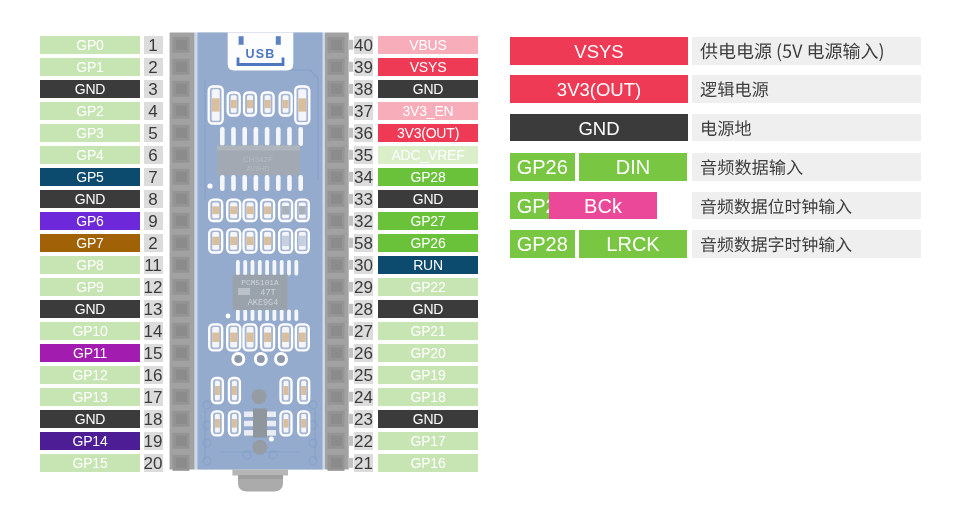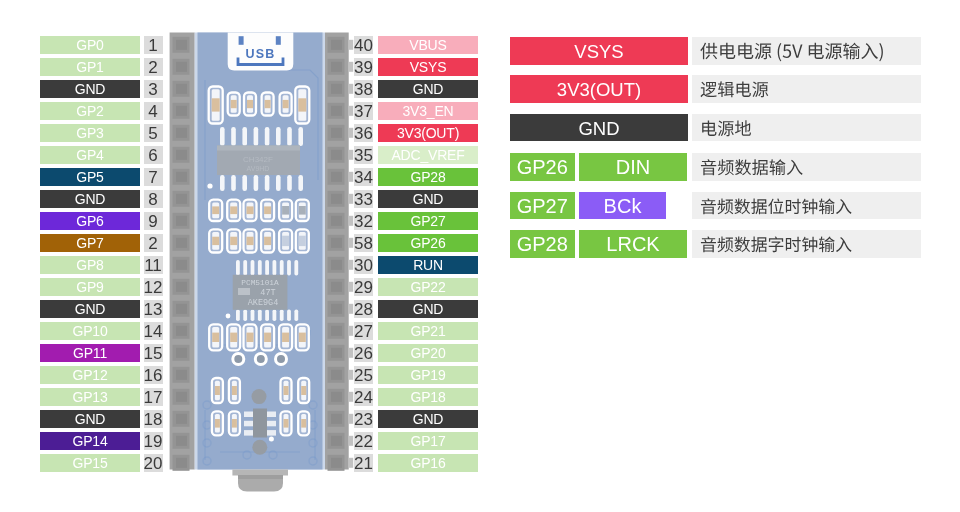--- a/index.html
+++ b/index.html
@@ -398,21 +398,21 @@
     </svg>
   </div>
 <div class="lcell sp" style="left:510px;top:153.4px;width:64.5px;background:#78c642">GP26</div>
 <div class="lcell sp" style="left:579px;top:153.4px;width:108px;background:#78c642">DIN</div>
 <div class="ldesc" style="left:692px;top:153.4px;">
     <svg width="105" height="27.5" style="position:absolute;left:7.5px;top:0">
       <path transform="translate(0,20.8) scale(0.01720)" fill="#3d3d3d" d="M435 -833C450 -808 464 -777 474 -749H112V-681H897V-749H558C548 -780 530 -819 509 -848ZM248 -659C274 -616 297 -557 306 -514H55V-446H946V-514H693C718 -556 743 -611 766 -659L685 -679C668 -631 638 -561 613 -514H349L385 -523C376 -565 351 -628 319 -675ZM267 -130H740V-21H267ZM267 -190V-294H740V-190ZM193 -358V81H267V43H740V79H818V-358Z M1701 -501C1699 -151 1688 -35 1446 30C1459 43 1477 67 1483 83C1743 9 1762 -129 1764 -501ZM1728 -84C1795 -34 1881 38 1923 82L1968 34C1925 -9 1837 -78 1770 -126ZM1428 -386C1376 -178 1261 -42 1049 25C1064 40 1081 65 1088 83C1315 3 1438 -144 1493 -371ZM1133 -397C1113 -323 1080 -248 1037 -197C1054 -189 1081 -172 1093 -162C1135 -217 1174 -301 1196 -383ZM1544 -609V-137H1608V-550H1854V-139H1922V-609H1742L1782 -714H1950V-781H1518V-714H1709C1699 -680 1686 -640 1672 -609ZM1114 -753V-529H1039V-461H1248V-158H1316V-461H1502V-529H1334V-652H1479V-716H1334V-841H1266V-529H1176V-753Z M2443 -821C2425 -782 2393 -723 2368 -688L2417 -664C2443 -697 2477 -747 2506 -793ZM2088 -793C2114 -751 2141 -696 2150 -661L2207 -686C2198 -722 2171 -776 2143 -815ZM2410 -260C2387 -208 2355 -164 2317 -126C2279 -145 2240 -164 2203 -180C2217 -204 2233 -231 2247 -260ZM2110 -153C2159 -134 2214 -109 2264 -83C2200 -37 2123 -5 2041 14C2054 28 2070 54 2077 72C2169 47 2254 8 2326 -50C2359 -30 2389 -11 2412 6L2460 -43C2437 -59 2408 -77 2375 -95C2428 -152 2470 -222 2495 -309L2454 -326L2442 -323H2278L2300 -375L2233 -387C2226 -367 2216 -345 2206 -323H2070V-260H2175C2154 -220 2131 -183 2110 -153ZM2257 -841V-654H2050V-592H2234C2186 -527 2109 -465 2039 -435C2054 -421 2071 -395 2080 -378C2141 -411 2207 -467 2257 -526V-404H2327V-540C2375 -505 2436 -458 2461 -435L2503 -489C2479 -506 2391 -562 2342 -592H2531V-654H2327V-841ZM2629 -832C2604 -656 2559 -488 2481 -383C2497 -373 2526 -349 2538 -337C2564 -374 2586 -418 2606 -467C2628 -369 2657 -278 2694 -199C2638 -104 2560 -31 2451 22C2465 37 2486 67 2493 83C2595 28 2672 -41 2731 -129C2781 -44 2843 24 2921 71C2933 52 2955 26 2972 12C2888 -33 2822 -106 2771 -198C2824 -301 2858 -426 2880 -576H2948V-646H2663C2677 -702 2689 -761 2698 -821ZM2809 -576C2793 -461 2769 -361 2733 -276C2695 -366 2667 -468 2648 -576Z M3484 -238V81H3550V40H3858V77H3927V-238H3734V-362H3958V-427H3734V-537H3923V-796H3395V-494C3395 -335 3386 -117 3282 37C3299 45 3330 67 3344 79C3427 -43 3455 -213 3464 -362H3663V-238ZM3468 -731H3851V-603H3468ZM3468 -537H3663V-427H3467L3468 -494ZM3550 -22V-174H3858V-22ZM3167 -839V-638H3042V-568H3167V-349C3115 -333 3067 -319 3029 -309L3049 -235L3167 -273V-14C3167 0 3162 4 3150 4C3138 5 3099 5 3056 4C3065 24 3075 55 3077 73C3140 74 3179 71 3203 59C3228 48 3237 27 3237 -14V-296L3352 -334L3341 -403L3237 -370V-568H3350V-638H3237V-839Z M4734 -447V-85H4793V-447ZM4861 -484V-5C4861 6 4857 9 4846 10C4833 10 4793 10 4747 9C4757 27 4765 54 4767 71C4826 71 4866 70 4890 60C4915 49 4922 31 4922 -5V-484ZM4071 -330C4079 -338 4108 -344 4140 -344H4219V-206C4152 -190 4090 -176 4042 -167L4059 -96L4219 -137V79H4285V-154L4368 -176L4362 -239L4285 -221V-344H4365V-413H4285V-565H4219V-413H4132C4158 -483 4183 -566 4203 -652H4367V-720H4217C4225 -756 4231 -792 4236 -827L4166 -839C4162 -800 4157 -759 4150 -720H4047V-652H4137C4119 -569 4100 -501 4091 -475C4077 -430 4065 -398 4048 -393C4056 -376 4067 -344 4071 -330ZM4659 -843C4593 -738 4469 -639 4348 -583C4366 -568 4386 -545 4397 -527C4424 -541 4451 -557 4477 -574V-532H4847V-581C4872 -566 4899 -551 4926 -537C4935 -557 4956 -581 4974 -596C4869 -641 4774 -698 4698 -783L4720 -816ZM4506 -594C4562 -635 4615 -683 4659 -734C4710 -678 4765 -633 4826 -594ZM4614 -406V-327H4477V-406ZM4415 -466V76H4477V-130H4614V1C4614 10 4612 12 4604 13C4594 13 4568 13 4537 12C4546 30 4554 57 4556 74C4599 74 4630 74 4651 63C4672 52 4677 33 4677 1V-466ZM4477 -269H4614V-187H4477Z M5295 -755C5361 -709 5412 -653 5456 -591C5391 -306 5266 -103 5041 13C5061 27 5096 58 5110 73C5313 -45 5441 -229 5517 -491C5627 -289 5698 -58 5927 70C5931 46 5951 6 5964 -15C5631 -214 5661 -590 5341 -819Z"></path>
     </svg>
   </div>
 <div class="lcell sp" style="left:510px;top:191.8px;width:64.5px;background:#78c642">GP27</div>
-<div class="lcell sp" style="left:579px;top:191.8px;width:87px;background:#8b5cf6">BCk</div>
+<div class="lcell sp" style="left:549px;top:191.8px;width:108px;background:#ec4899">BCk</div>
 <div class="ldesc" style="left:692px;top:191.8px;">
     <svg width="154" height="27.5" style="position:absolute;left:7.5px;top:0">
       <path transform="translate(0,20.8) scale(0.01690)" fill="#3d3d3d" d="M435 -833C450 -808 464 -777 474 -749H112V-681H897V-749H558C548 -780 530 -819 509 -848ZM248 -659C274 -616 297 -557 306 -514H55V-446H946V-514H693C718 -556 743 -611 766 -659L685 -679C668 -631 638 -561 613 -514H349L385 -523C376 -565 351 -628 319 -675ZM267 -130H740V-21H267ZM267 -190V-294H740V-190ZM193 -358V81H267V43H740V79H818V-358Z M1701 -501C1699 -151 1688 -35 1446 30C1459 43 1477 67 1483 83C1743 9 1762 -129 1764 -501ZM1728 -84C1795 -34 1881 38 1923 82L1968 34C1925 -9 1837 -78 1770 -126ZM1428 -386C1376 -178 1261 -42 1049 25C1064 40 1081 65 1088 83C1315 3 1438 -144 1493 -371ZM1133 -397C1113 -323 1080 -248 1037 -197C1054 -189 1081 -172 1093 -162C1135 -217 1174 -301 1196 -383ZM1544 -609V-137H1608V-550H1854V-139H1922V-609H1742L1782 -714H1950V-781H1518V-714H1709C1699 -680 1686 -640 1672 -609ZM1114 -753V-529H1039V-461H1248V-158H1316V-461H1502V-529H1334V-652H1479V-716H1334V-841H1266V-529H1176V-753Z M2443 -821C2425 -782 2393 -723 2368 -688L2417 -664C2443 -697 2477 -747 2506 -793ZM2088 -793C2114 -751 2141 -696 2150 -661L2207 -686C2198 -722 2171 -776 2143 -815ZM2410 -260C2387 -208 2355 -164 2317 -126C2279 -145 2240 -164 2203 -180C2217 -204 2233 -231 2247 -260ZM2110 -153C2159 -134 2214 -109 2264 -83C2200 -37 2123 -5 2041 14C2054 28 2070 54 2077 72C2169 47 2254 8 2326 -50C2359 -30 2389 -11 2412 6L2460 -43C2437 -59 2408 -77 2375 -95C2428 -152 2470 -222 2495 -309L2454 -326L2442 -323H2278L2300 -375L2233 -387C2226 -367 2216 -345 2206 -323H2070V-260H2175C2154 -220 2131 -183 2110 -153ZM2257 -841V-654H2050V-592H2234C2186 -527 2109 -465 2039 -435C2054 -421 2071 -395 2080 -378C2141 -411 2207 -467 2257 -526V-404H2327V-540C2375 -505 2436 -458 2461 -435L2503 -489C2479 -506 2391 -562 2342 -592H2531V-654H2327V-841ZM2629 -832C2604 -656 2559 -488 2481 -383C2497 -373 2526 -349 2538 -337C2564 -374 2586 -418 2606 -467C2628 -369 2657 -278 2694 -199C2638 -104 2560 -31 2451 22C2465 37 2486 67 2493 83C2595 28 2672 -41 2731 -129C2781 -44 2843 24 2921 71C2933 52 2955 26 2972 12C2888 -33 2822 -106 2771 -198C2824 -301 2858 -426 2880 -576H2948V-646H2663C2677 -702 2689 -761 2698 -821ZM2809 -576C2793 -461 2769 -361 2733 -276C2695 -366 2667 -468 2648 -576Z M3484 -238V81H3550V40H3858V77H3927V-238H3734V-362H3958V-427H3734V-537H3923V-796H3395V-494C3395 -335 3386 -117 3282 37C3299 45 3330 67 3344 79C3427 -43 3455 -213 3464 -362H3663V-238ZM3468 -731H3851V-603H3468ZM3468 -537H3663V-427H3467L3468 -494ZM3550 -22V-174H3858V-22ZM3167 -839V-638H3042V-568H3167V-349C3115 -333 3067 -319 3029 -309L3049 -235L3167 -273V-14C3167 0 3162 4 3150 4C3138 5 3099 5 3056 4C3065 24 3075 55 3077 73C3140 74 3179 71 3203 59C3228 48 3237 27 3237 -14V-296L3352 -334L3341 -403L3237 -370V-568H3350V-638H3237V-839Z M4369 -658V-585H4914V-658ZM4435 -509C4465 -370 4495 -185 4503 -80L4577 -102C4567 -204 4536 -384 4503 -525ZM4570 -828C4589 -778 4609 -712 4617 -669L4692 -691C4682 -734 4660 -797 4641 -847ZM4326 -34V38H4955V-34H4748C4785 -168 4826 -365 4853 -519L4774 -532C4756 -382 4716 -169 4678 -34ZM4286 -836C4230 -684 4136 -534 4038 -437C4051 -420 4073 -381 4081 -363C4115 -398 4148 -439 4180 -484V78H4255V-601C4294 -669 4329 -742 4357 -815Z M5474 -452C5527 -375 5595 -269 5627 -208L5693 -246C5659 -307 5590 -409 5536 -485ZM5324 -402V-174H5153V-402ZM5324 -469H5153V-688H5324ZM5081 -756V-25H5153V-106H5394V-756ZM5764 -835V-640H5440V-566H5764V-33C5764 -13 5756 -6 5736 -6C5714 -4 5640 -4 5562 -7C5573 15 5585 49 5590 70C5690 70 5754 69 5790 56C5826 44 5840 22 5840 -33V-566H5962V-640H5840V-835Z M6653 -556V-318H6516V-556ZM6727 -556H6865V-318H6727ZM6653 -838V-629H6448V-184H6516V-245H6653V81H6727V-245H6865V-190H6937V-629H6727V-838ZM6180 -837C6150 -744 6096 -654 6036 -595C6048 -579 6068 -541 6075 -525C6110 -561 6143 -606 6173 -656H6415V-725H6210C6224 -755 6237 -787 6248 -818ZM6060 -344V-275H6205V-73C6205 -26 6171 4 6152 17C6165 30 6184 57 6192 73C6208 57 6237 40 6427 -59C6421 -75 6415 -104 6413 -124L6277 -56V-275H6418V-344H6277V-479H6394V-547H6112V-479H6205V-344Z M7734 -447V-85H7793V-447ZM7861 -484V-5C7861 6 7857 9 7846 10C7833 10 7793 10 7747 9C7757 27 7765 54 7767 71C7826 71 7866 70 7890 60C7915 49 7922 31 7922 -5V-484ZM7071 -330C7079 -338 7108 -344 7140 -344H7219V-206C7152 -190 7090 -176 7042 -167L7059 -96L7219 -137V79H7285V-154L7368 -176L7362 -239L7285 -221V-344H7365V-413H7285V-565H7219V-413H7132C7158 -483 7183 -566 7203 -652H7367V-720H7217C7225 -756 7231 -792 7236 -827L7166 -839C7162 -800 7157 -759 7150 -720H7047V-652H7137C7119 -569 7100 -501 7091 -475C7077 -430 7065 -398 7048 -393C7056 -376 7067 -344 7071 -330ZM7659 -843C7593 -738 7469 -639 7348 -583C7366 -568 7386 -545 7397 -527C7424 -541 7451 -557 7477 -574V-532H7847V-581C7872 -566 7899 -551 7926 -537C7935 -557 7956 -581 7974 -596C7869 -641 7774 -698 7698 -783L7720 -816ZM7506 -594C7562 -635 7615 -683 7659 -734C7710 -678 7765 -633 7826 -594ZM7614 -406V-327H7477V-406ZM7415 -466V76H7477V-130H7614V1C7614 10 7612 12 7604 13C7594 13 7568 13 7537 12C7546 30 7554 57 7556 74C7599 74 7630 74 7651 63C7672 52 7677 33 7677 1V-466ZM7477 -269H7614V-187H7477Z M8295 -755C8361 -709 8412 -653 8456 -591C8391 -306 8266 -103 8041 13C8061 27 8096 58 8110 73C8313 -45 8441 -229 8517 -491C8627 -289 8698 -58 8927 70C8931 46 8951 6 8964 -15C8631 -214 8661 -590 8341 -819Z"></path>
     </svg>
   </div>
 <div class="lcell sp" style="left:510px;top:230.2px;width:64.5px;background:#78c642">GP28</div>
 <div class="lcell sp" style="left:579px;top:230.2px;width:108px;background:#78c642">LRCK</div>
 <div class="ldesc" style="left:692px;top:230.2px;">
     <svg width="154" height="27.5" style="position:absolute;left:7.5px;top:0">
       <path transform="translate(0,20.8) scale(0.01690)" fill="#3d3d3d" d="M435 -833C450 -808 464 -777 474 -749H112V-681H897V-749H558C548 -780 530 -819 509 -848ZM248 -659C274 -616 297 -557 306 -514H55V-446H946V-514H693C718 -556 743 -611 766 -659L685 -679C668 -631 638 -561 613 -514H349L385 -523C376 -565 351 -628 319 -675ZM267 -130H740V-21H267ZM267 -190V-294H740V-190ZM193 -358V81H267V43H740V79H818V-358Z M1701 -501C1699 -151 1688 -35 1446 30C1459 43 1477 67 1483 83C1743 9 1762 -129 1764 -501ZM1728 -84C1795 -34 1881 38 1923 82L1968 34C1925 -9 1837 -78 1770 -126ZM1428 -386C1376 -178 1261 -42 1049 25C1064 40 1081 65 1088 83C1315 3 1438 -144 1493 -371ZM1133 -397C1113 -323 1080 -248 1037 -197C1054 -189 1081 -172 1093 -162C1135 -217 1174 -301 1196 -383ZM1544 -609V-137H1608V-550H1854V-139H1922V-609H1742L1782 -714H1950V-781H1518V-714H1709C1699 -680 1686 -640 1672 -609ZM1114 -753V-529H1039V-461H1248V-158H1316V-461H1502V-529H1334V-652H1479V-716H1334V-841H1266V-529H1176V-753Z M2443 -821C2425 -782 2393 -723 2368 -688L2417 -664C2443 -697 2477 -747 2506 -793ZM2088 -793C2114 -751 2141 -696 2150 -661L2207 -686C2198 -722 2171 -776 2143 -815ZM2410 -260C2387 -208 2355 -164 2317 -126C2279 -145 2240 -164 2203 -180C2217 -204 2233 -231 2247 -260ZM2110 -153C2159 -134 2214 -109 2264 -83C2200 -37 2123 -5 2041 14C2054 28 2070 54 2077 72C2169 47 2254 8 2326 -50C2359 -30 2389 -11 2412 6L2460 -43C2437 -59 2408 -77 2375 -95C2428 -152 2470 -222 2495 -309L2454 -326L2442 -323H2278L2300 -375L2233 -387C2226 -367 2216 -345 2206 -323H2070V-260H2175C2154 -220 2131 -183 2110 -153ZM2257 -841V-654H2050V-592H2234C2186 -527 2109 -465 2039 -435C2054 -421 2071 -395 2080 -378C2141 -411 2207 -467 2257 -526V-404H2327V-540C2375 -505 2436 -458 2461 -435L2503 -489C2479 -506 2391 -562 2342 -592H2531V-654H2327V-841ZM2629 -832C2604 -656 2559 -488 2481 -383C2497 -373 2526 -349 2538 -337C2564 -374 2586 -418 2606 -467C2628 -369 2657 -278 2694 -199C2638 -104 2560 -31 2451 22C2465 37 2486 67 2493 83C2595 28 2672 -41 2731 -129C2781 -44 2843 24 2921 71C2933 52 2955 26 2972 12C2888 -33 2822 -106 2771 -198C2824 -301 2858 -426 2880 -576H2948V-646H2663C2677 -702 2689 -761 2698 -821ZM2809 -576C2793 -461 2769 -361 2733 -276C2695 -366 2667 -468 2648 -576Z M3484 -238V81H3550V40H3858V77H3927V-238H3734V-362H3958V-427H3734V-537H3923V-796H3395V-494C3395 -335 3386 -117 3282 37C3299 45 3330 67 3344 79C3427 -43 3455 -213 3464 -362H3663V-238ZM3468 -731H3851V-603H3468ZM3468 -537H3663V-427H3467L3468 -494ZM3550 -22V-174H3858V-22ZM3167 -839V-638H3042V-568H3167V-349C3115 -333 3067 -319 3029 -309L3049 -235L3167 -273V-14C3167 0 3162 4 3150 4C3138 5 3099 5 3056 4C3065 24 3075 55 3077 73C3140 74 3179 71 3203 59C3228 48 3237 27 3237 -14V-296L3352 -334L3341 -403L3237 -370V-568H3350V-638H3237V-839Z M4460 -363V-300H4069V-228H4460V-14C4460 0 4455 5 4437 6C4419 6 4354 6 4287 4C4300 24 4314 58 4319 79C4404 79 4457 78 4492 67C4528 54 4539 32 4539 -12V-228H4930V-300H4539V-337C4627 -384 4717 -452 4779 -516L4728 -555L4711 -551H4233V-480H4635C4584 -436 4519 -392 4460 -363ZM4424 -824C4443 -798 4462 -765 4475 -736H4080V-529H4154V-664H4843V-529H4920V-736H4563C4549 -769 4523 -814 4497 -847Z M5474 -452C5527 -375 5595 -269 5627 -208L5693 -246C5659 -307 5590 -409 5536 -485ZM5324 -402V-174H5153V-402ZM5324 -469H5153V-688H5324ZM5081 -756V-25H5153V-106H5394V-756ZM5764 -835V-640H5440V-566H5764V-33C5764 -13 5756 -6 5736 -6C5714 -4 5640 -4 5562 -7C5573 15 5585 49 5590 70C5690 70 5754 69 5790 56C5826 44 5840 22 5840 -33V-566H5962V-640H5840V-835Z M6653 -556V-318H6516V-556ZM6727 -556H6865V-318H6727ZM6653 -838V-629H6448V-184H6516V-245H6653V81H6727V-245H6865V-190H6937V-629H6727V-838ZM6180 -837C6150 -744 6096 -654 6036 -595C6048 -579 6068 -541 6075 -525C6110 -561 6143 -606 6173 -656H6415V-725H6210C6224 -755 6237 -787 6248 -818ZM6060 -344V-275H6205V-73C6205 -26 6171 4 6152 17C6165 30 6184 57 6192 73C6208 57 6237 40 6427 -59C6421 -75 6415 -104 6413 -124L6277 -56V-275H6418V-344H6277V-479H6394V-547H6112V-479H6205V-344Z M7734 -447V-85H7793V-447ZM7861 -484V-5C7861 6 7857 9 7846 10C7833 10 7793 10 7747 9C7757 27 7765 54 7767 71C7826 71 7866 70 7890 60C7915 49 7922 31 7922 -5V-484ZM7071 -330C7079 -338 7108 -344 7140 -344H7219V-206C7152 -190 7090 -176 7042 -167L7059 -96L7219 -137V79H7285V-154L7368 -176L7362 -239L7285 -221V-344H7365V-413H7285V-565H7219V-413H7132C7158 -483 7183 -566 7203 -652H7367V-720H7217C7225 -756 7231 -792 7236 -827L7166 -839C7162 -800 7157 -759 7150 -720H7047V-652H7137C7119 -569 7100 -501 7091 -475C7077 -430 7065 -398 7048 -393C7056 -376 7067 -344 7071 -330ZM7659 -843C7593 -738 7469 -639 7348 -583C7366 -568 7386 -545 7397 -527C7424 -541 7451 -557 7477 -574V-532H7847V-581C7872 -566 7899 -551 7926 -537C7935 -557 7956 -581 7974 -596C7869 -641 7774 -698 7698 -783L7720 -816ZM7506 -594C7562 -635 7615 -683 7659 -734C7710 -678 7765 -633 7826 -594ZM7614 -406V-327H7477V-406ZM7415 -466V76H7477V-130H7614V1C7614 10 7612 12 7604 13C7594 13 7568 13 7537 12C7546 30 7554 57 7556 74C7599 74 7630 74 7651 63C7672 52 7677 33 7677 1V-466ZM7477 -269H7614V-187H7477Z M8295 -755C8361 -709 8412 -653 8456 -591C8391 -306 8266 -103 8041 13C8061 27 8096 58 8110 73C8313 -45 8441 -229 8517 -491C8627 -289 8698 -58 8927 70C8931 46 8951 6 8964 -15C8631 -214 8661 -590 8341 -819Z"></path>

